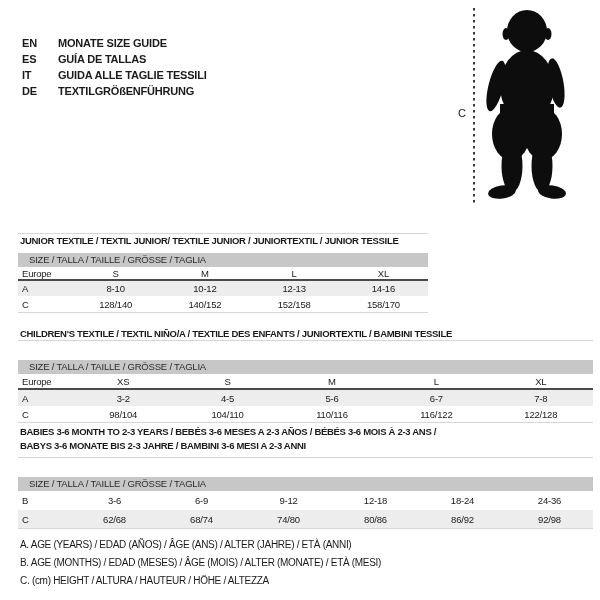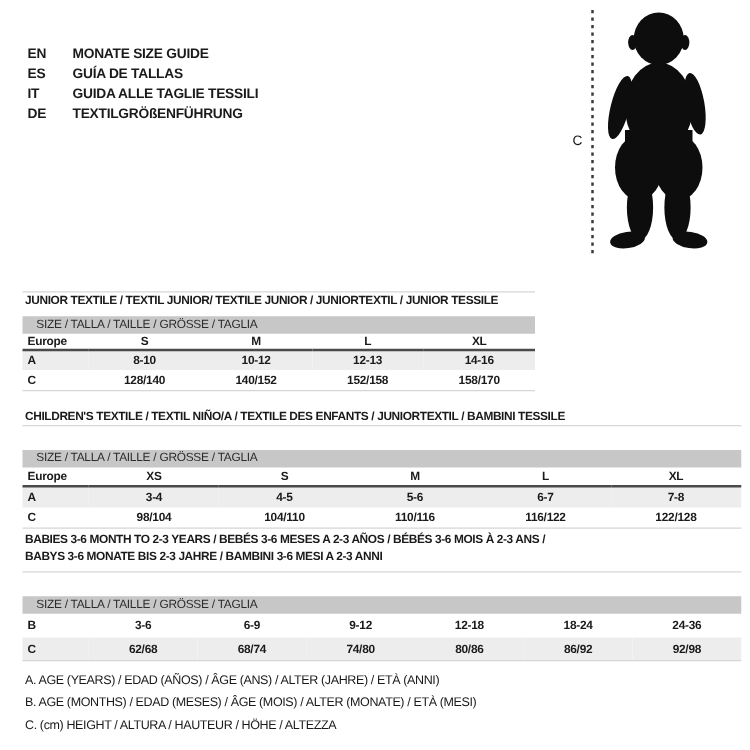--- a/index.html
+++ b/index.html
@@ -16,21 +16,21 @@
   .figure{position:absolute;left:450px;top:6px;width:120px;height:200px;}
   .figure svg{display:block;width:120px;height:200px;}
   .measure-label{position:absolute;left:8px;top:101px;font-size:11px;letter-spacing:-0.2px;}
   
   .sec-title{position:absolute;left:20px;font-weight:bold;font-size:9.5px;
     letter-spacing:-0.3px;line-height:14px;white-space:nowrap;}
   
   .tbl-block{position:absolute;left:18px;border-top:1px solid #d6d6d6;border-bottom:1px solid #d6d6d6;}
   .tbl-bar{margin-top:19px;height:14px;line-height:14px;background:#c7c7c7;
     padding-left:11px;font-size:9.5px;letter-spacing:-0.2px;color:#2b2b2b;white-space:nowrap;}
-  table.size-table{border-collapse:collapse;table-layout:fixed;width:100%;font-weight:bold;}
+  table.size-table{border-collapse:collapse;table-layout:fixed;width:100%;}
   table.size-table td{font-size:9.5px;letter-spacing:-0.2px;text-align:center;
     padding:0;vertical-align:middle;color:#1a1a1a;}
   table.size-table td.lbl{text-align:left;padding-left:4px;}
   tr.row-underline td{border-bottom:2px solid #4a4a4a;}
   tr.row-shaded td{background:#ededed;}
   .t1 tr.r1 td{height:12px;} .t1 tr.r2 td{height:15px;} .t1 tr.r3 td{height:16px;}
   .t2 tr.r1 td{height:14px;} .t2 tr.r2 td{height:16px;} .t2 tr.r3 td{height:16px;}
   .t3 tr.r1 td{height:19px;} .t3 tr.r2 td{height:18px;}
   col.lblcol{width:53px;}
   
@@ -141,21 +141,21 @@
       <tr class="r1 row-underline">
         <td class="lbl">Europe</td>
         <td>XS</td>
         <td>S</td>
         <td>M</td>
         <td>L</td>
         <td>XL</td>
       </tr>
       <tr class="r2 row-shaded">
         <td class="lbl">A</td>
-        <td>3-4</td>
+        <td>3-2</td>
         <td>4-5</td>
         <td>5-6</td>
         <td>6-7</td>
         <td>7-8</td>
       </tr>
       <tr class="r3">
         <td class="lbl">C</td>
         <td>98/104</td>
         <td>104/110</td>
         <td>110/116</td>

